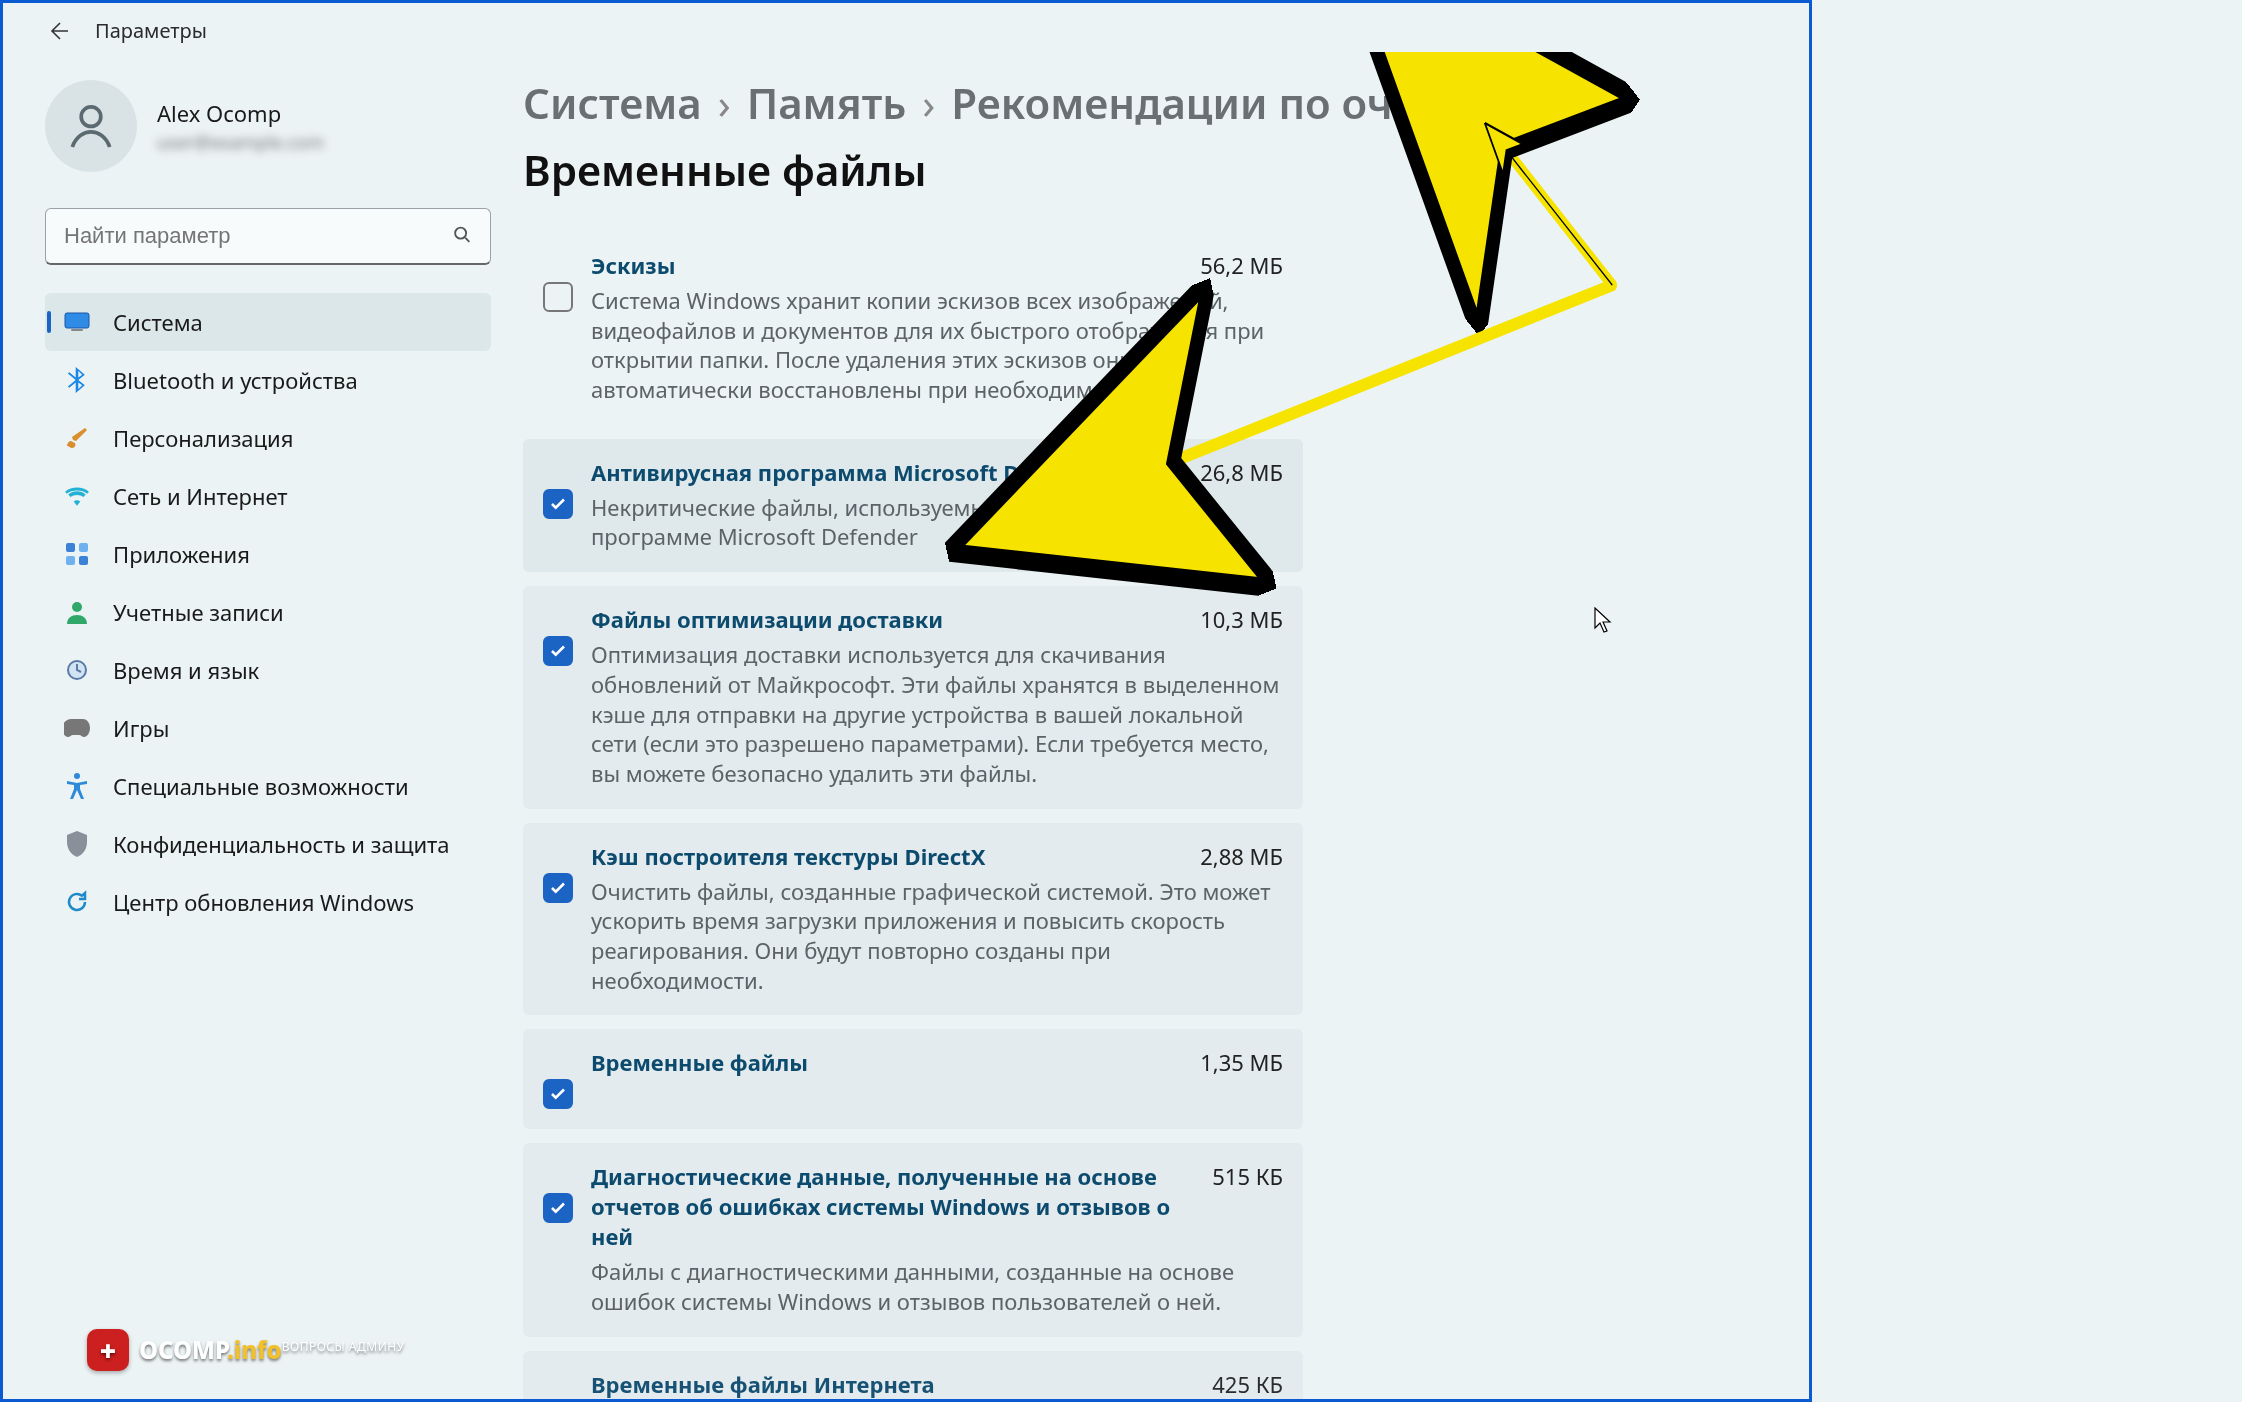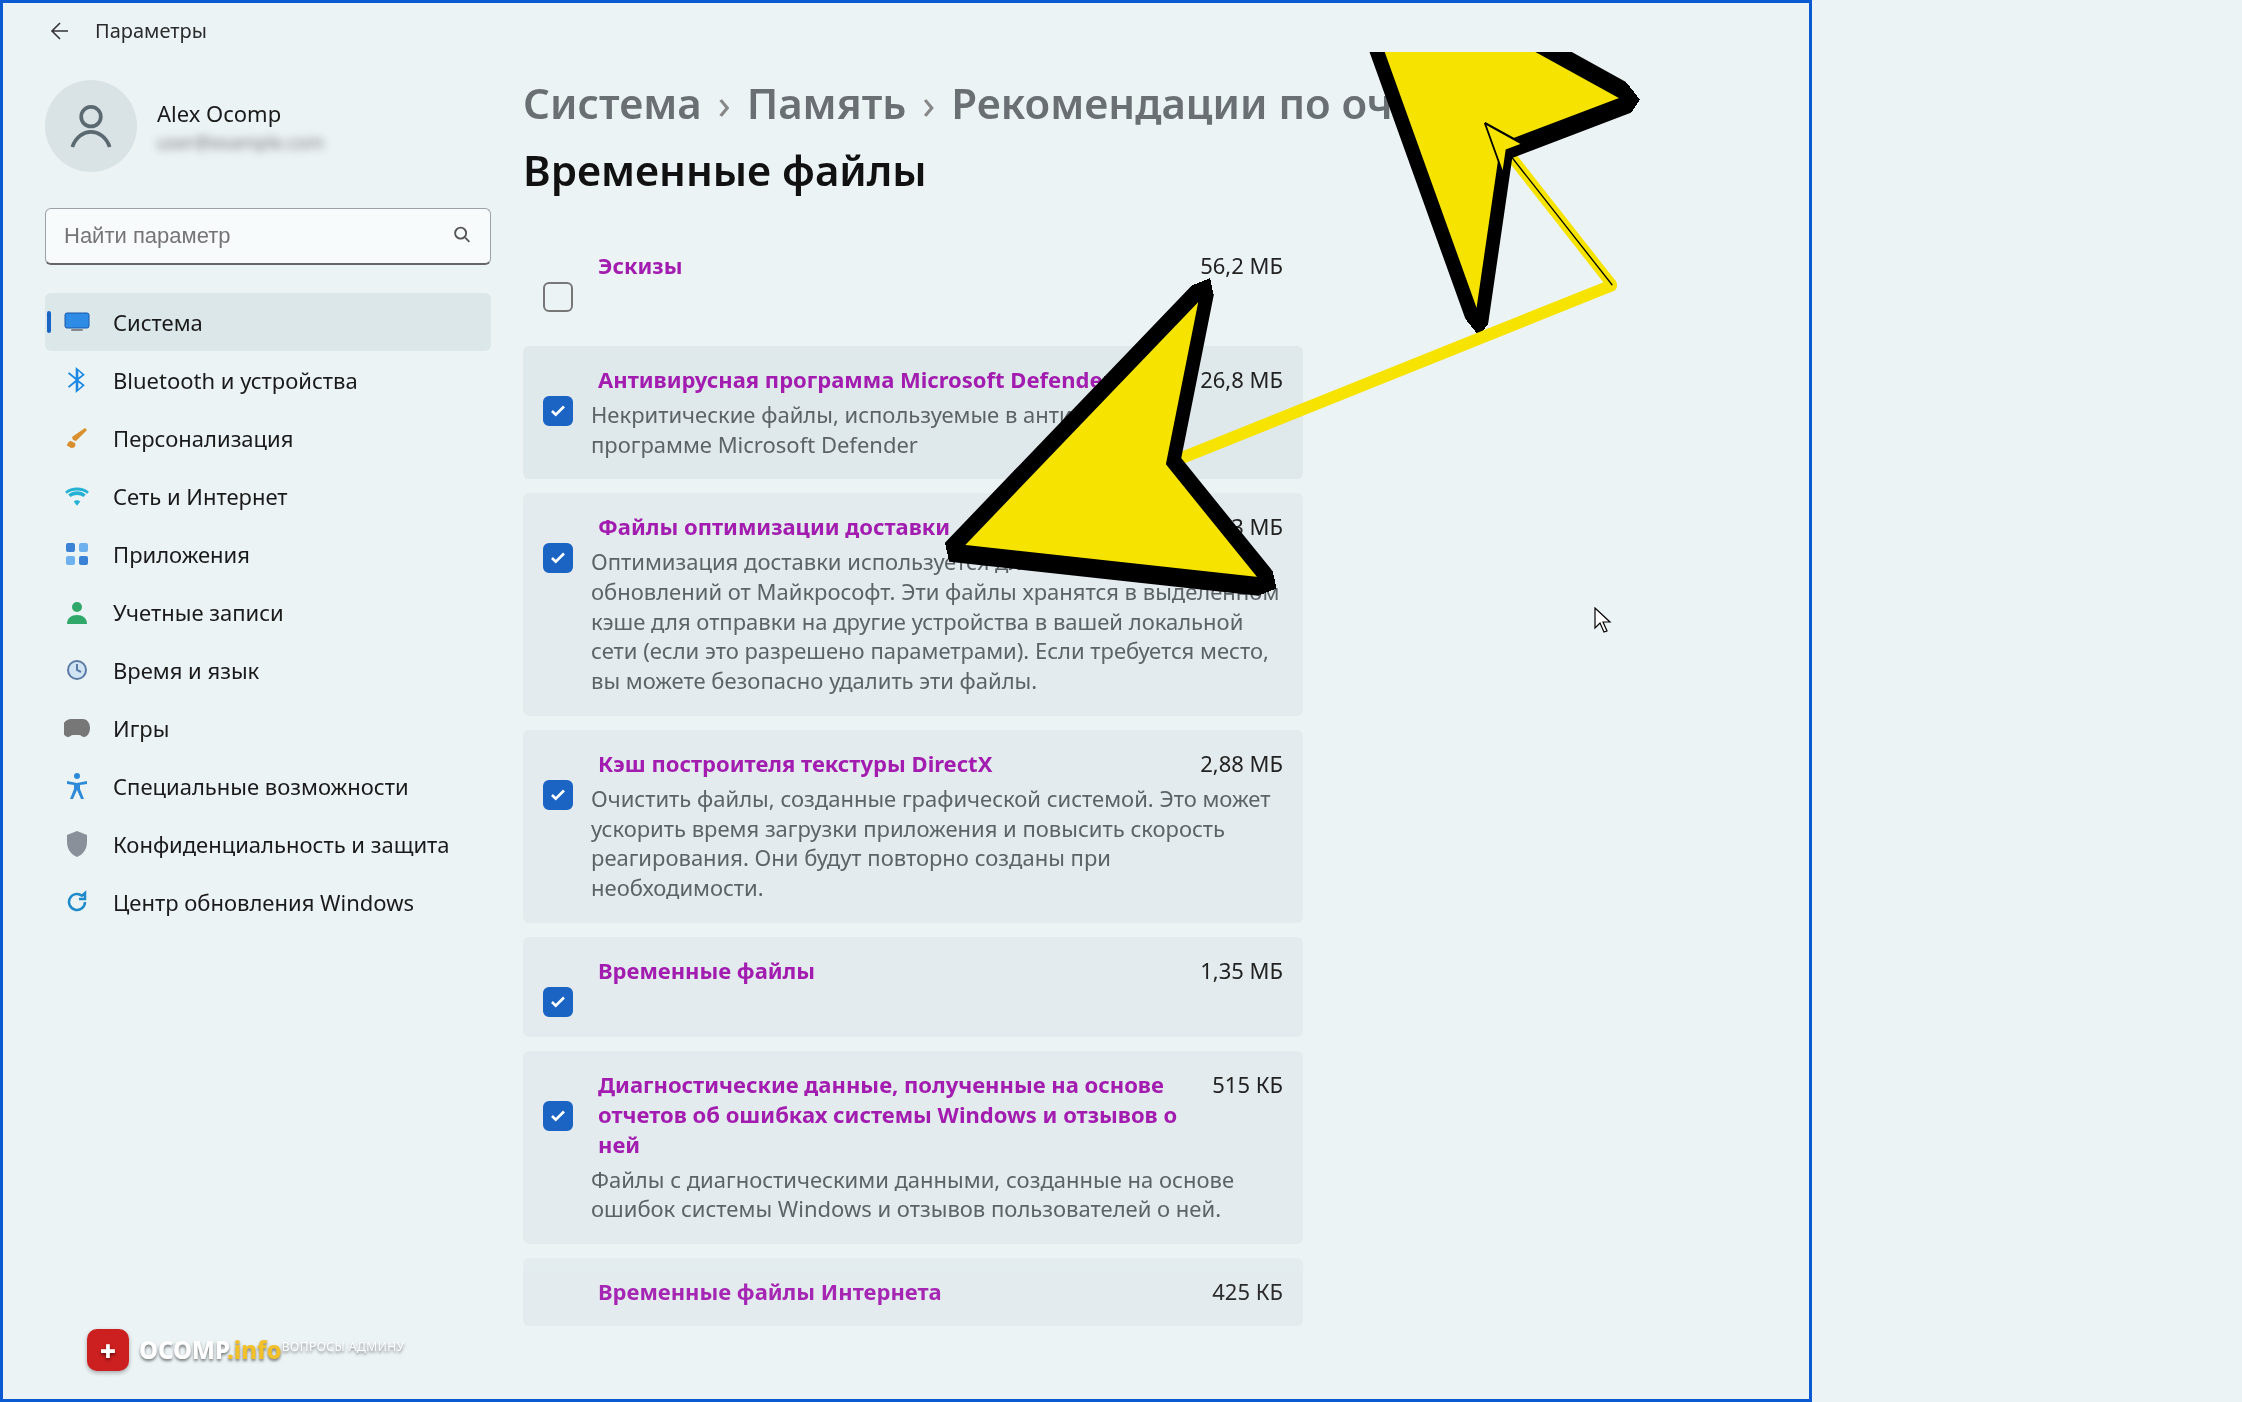--- a/index.html
+++ b/index.html
@@ -141,22 +141,22 @@
     display:flex; align-items:center; justify-content:center;
     cursor:pointer;
     border:2px solid #1b64c4;
     background:#1b64c4;
   }
   .chk.unchecked { background:transparent; border:2px solid #777; }
   .chk svg { stroke:#fff; }
   .item-body { flex:1; }
   .item-head { display:flex; align-items:flex-start; }
   .item-title {
-    font-weight:700; font-size:22px; color:#a21caf;
-    flex:1; padding-right:10px;margin-left:7px;
+    font-weight:700; font-size:22px; color:#0c4a6e;
+    flex:1; padding-right:10px;
   }
   .item-size {
     font-size:22px; color:#222; white-space:nowrap;
   }
   .item-desc {
     margin-top:6px;
     font-size:22px; line-height:1.35;
     color:#5c6367;
   }
 
@@ -341,20 +341,21 @@
 
       <div class="items-list">
 
         <div class="cleanup-item first">
           <div class="chk unchecked"></div>
           <div class="item-body">
             <div class="item-head">
               <div class="item-title">Эскизы</div>
               <div class="item-size">56,2 МБ</div>
             </div>
+            <div class="item-desc">Система Windows хранит копии эскизов всех изображений, видеофайлов и документов для их быстрого отображения при открытии папки. После удаления этих эскизов они будут автоматически восстановлены при необходимости.</div>
           </div>
         </div>
 
         <div class="cleanup-item highlight">
           <div class="chk">
             <svg width="18" height="18" viewBox="0 0 24 24" fill="none" stroke-width="3.5">
                 <path d="M4 12l5 5L20 6"></path>
               </svg>
           </div>
           <div class="item-body">

